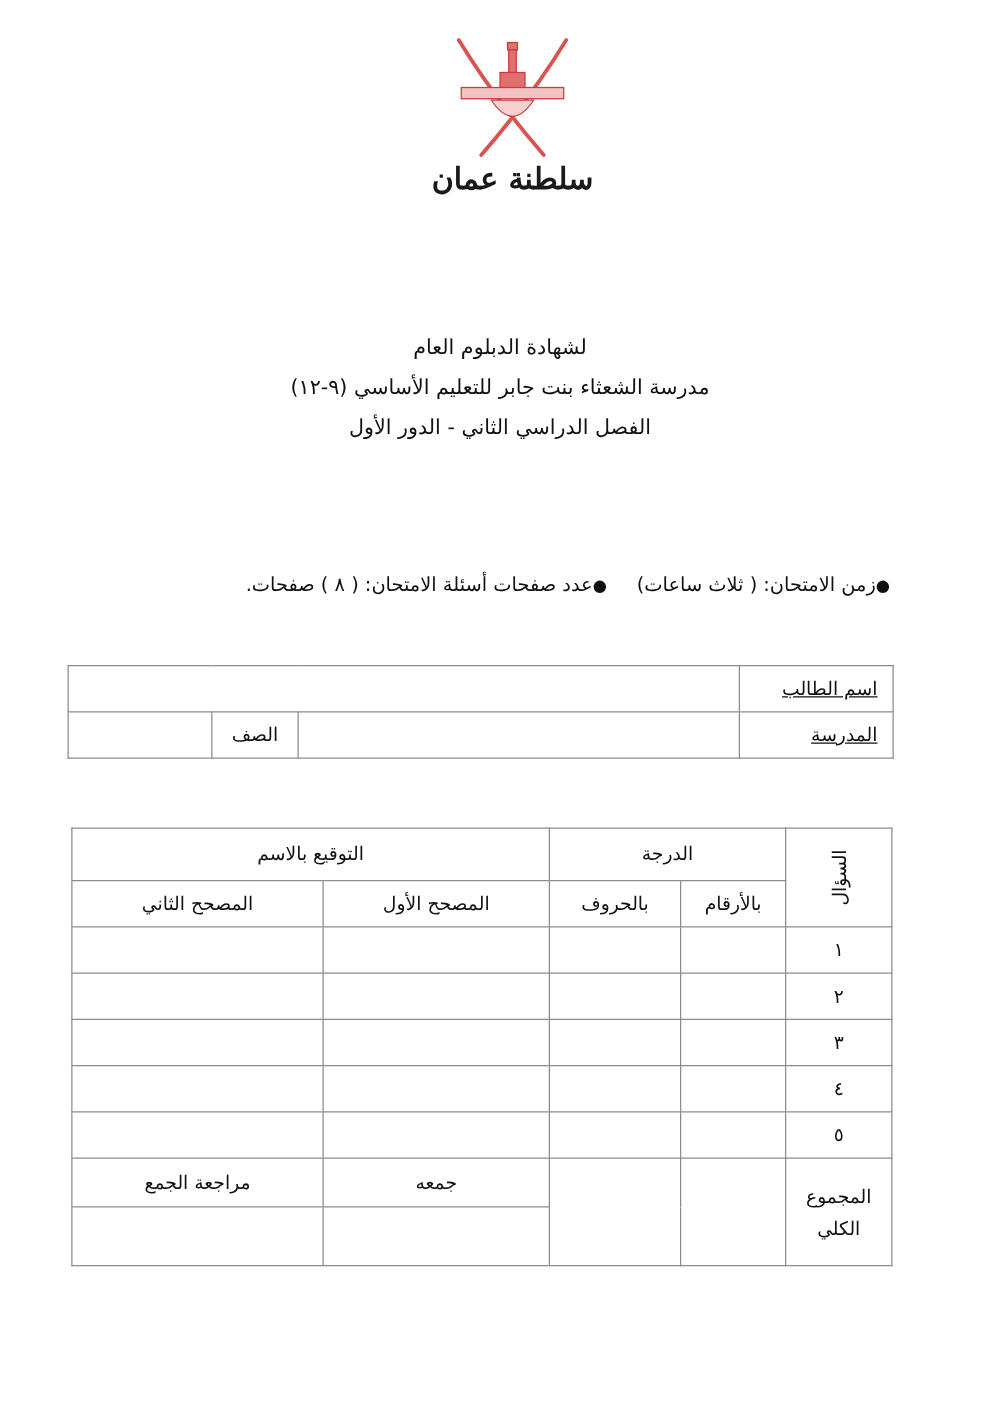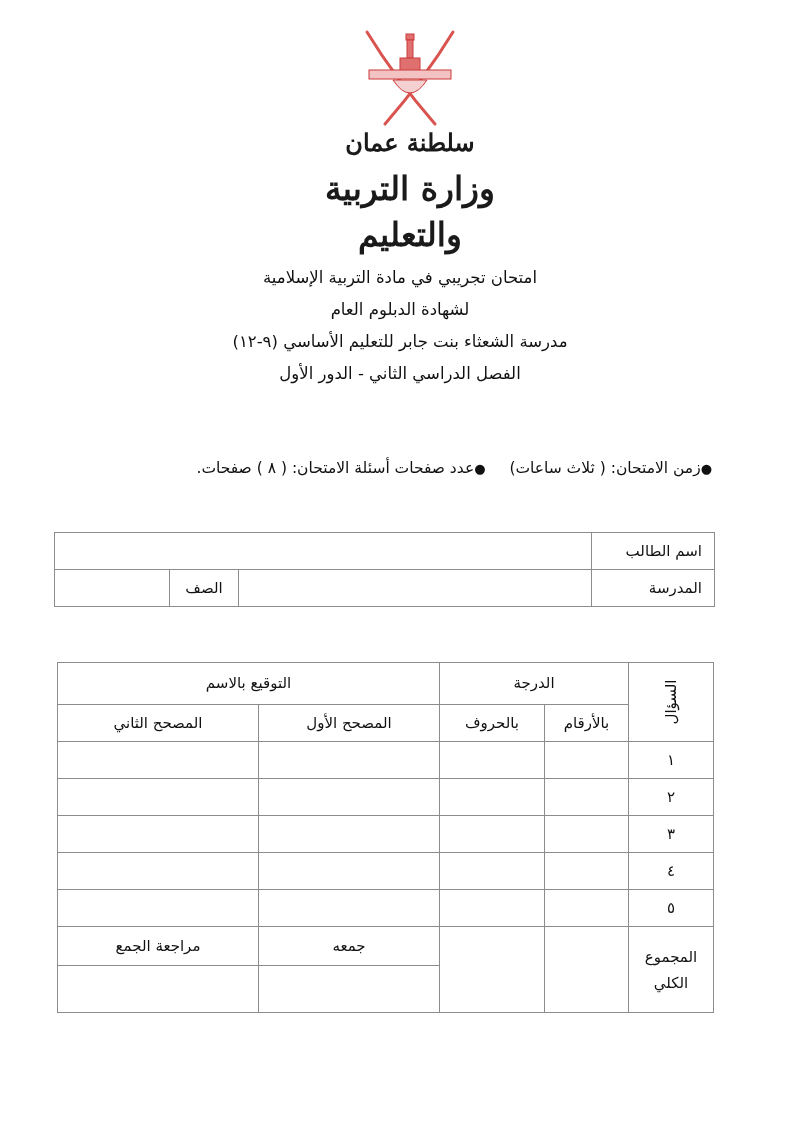--- a/index.html
+++ b/index.html
@@ -33,21 +33,21 @@
     font-size: 15.5px; line-height: 28px;
   }
   .notes .bullet { font-size: 13px; }
   .notes .gap { display: inline-block; width: 14px; }
 
   table { border-collapse: collapse; direction: rtl; position: absolute; }
   td { border: 1px solid #8c8c8c; padding: 0; font-size: 15px; text-align: center; vertical-align: middle; }
 
   .info-table { left: 54px; top: 532px; width: 661px; }
   .info-table td { height: 36px; }
-  .info-table .lbl { text-align: right; padding-right: 12px; width: 110px; }
+  .info-table .lbl { text-align: right; padding-right: 12px; width: 110px; text-decoration: underline; }
 
   .grade-table { left: 57px; top: 662px; width: 657px; }
   .grade-table td { height: 36px; }
   .grade-table .q-head { width: 84px; }
   .q-head span { display: inline-block; transform: rotate(-90deg); white-space: nowrap; }
   .grade-table .num-col { width: 83px; }
   .grade-table .let-col { width: 104px; }
   .grade-table .c1-col { width: 180px; }
   .total-lbl { line-height: 26px; margin-left: 31px; }
 </style>
@@ -63,25 +63,23 @@
     <rect x="51" y="6" width="8" height="6"></rect>
     <rect x="52" y="12" width="6" height="18"></rect>
     <rect x="45" y="30" width="20" height="14"></rect>
     <rect x="14" y="42" width="82" height="9" fill="#f3c2c2"></rect>
     <path d="M38 52 Q55 78 72 52 Z" fill="#f5d0d0"></path>
   </g>
 </svg>
 
 <div class="calligraphy">
   <div class="line1">سلطنة عمان</div>
-  <div class="line2">وزارة التربية والتعليم</div>
 </div>
 
 <div class="titles">
-  <div>امتحان تجريبي في مادة التربية الإسلامية</div>
   <div>لشهادة الدبلوم العام</div>
   <div>مدرسة الشعثاء بنت جابر للتعليم الأساسي (٩-١٢)</div>
   <div>الفصل الدراسي الثاني - الدور الأول</div>
 </div>
 
 <div class="notes">
   <div>
     <span class="bullet">●</span><span>زمن الامتحان: ( ثلاث ساعات)</span>
     <span class="gap"></span>
     <span class="bullet">●</span><span>عدد صفحات أسئلة الامتحان: ( ٨ ) صفحات.</span>

